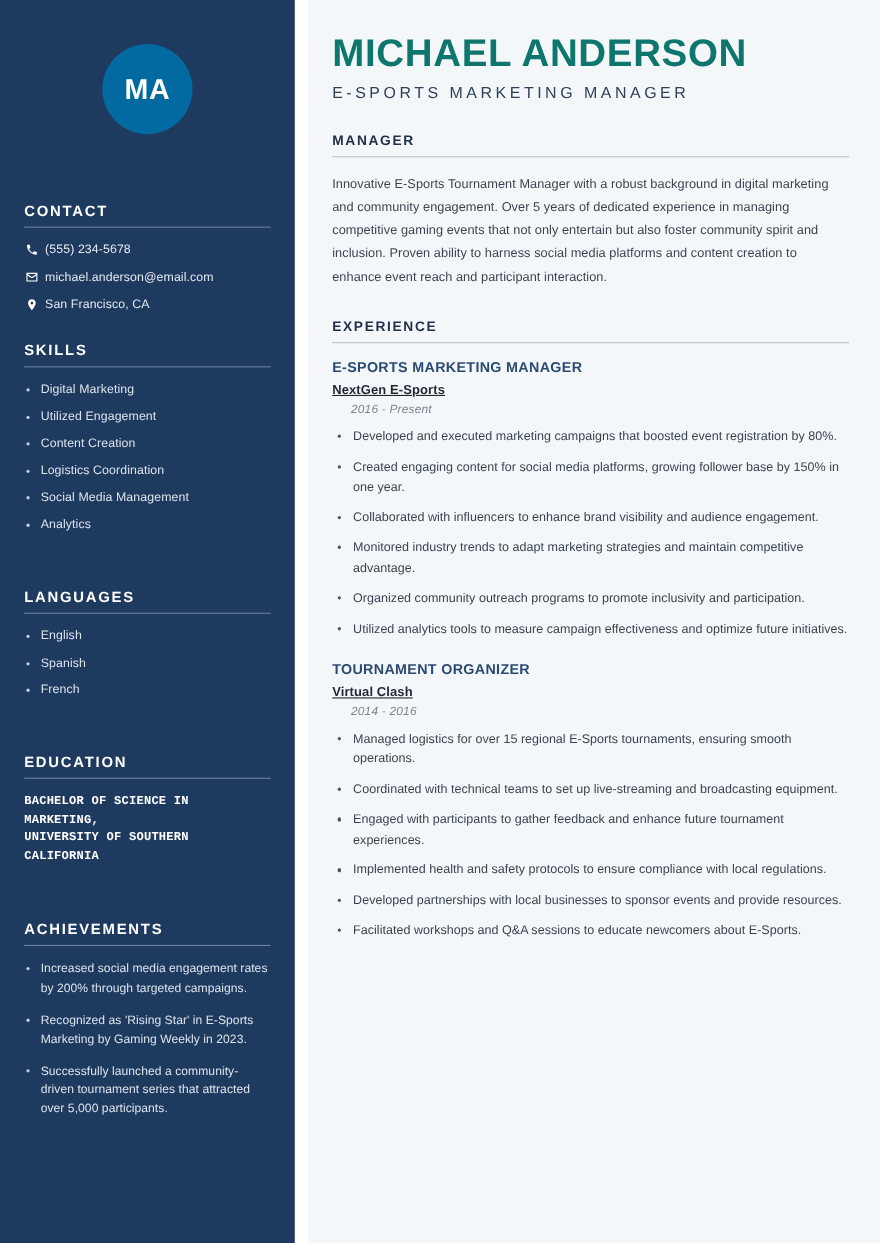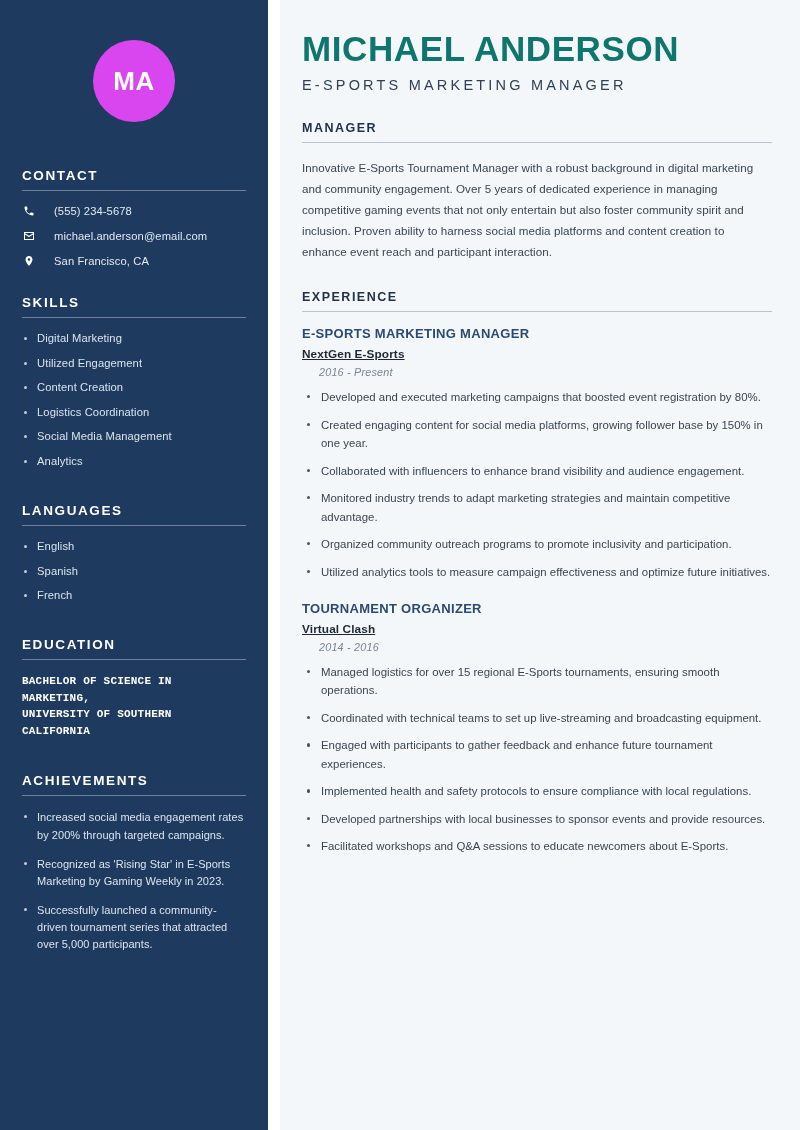--- a/index.html
+++ b/index.html
@@ -38,50 +38,50 @@
     display: flex;
     justify-content: center;
     padding-top: 40px;
     padding-bottom: 46px;
   }
 
   .avatar {
     width: 82px;
     height: 82px;
     border-radius: 50%;
-    background: #d946ef;
+    background: #0369a1;
     display: flex;
     align-items: center;
     justify-content: center;
     color: #ffffff;
     font-size: 26px;
     font-weight: bold;
     letter-spacing: 0.5px;
   }
 
-  .side-section { margin-bottom: 28px; }
+  .side-section { margin-bottom: 28px; margin-top: 16px; }
 
   .side-heading {
     font-size: 13.5px;
     font-weight: bold;
     letter-spacing: 1.6px;
     color: #ffffff;
     padding-bottom: 7px;
   }
 
   .side-rule {
     height: 1px;
     background: #6C8099;
     margin-bottom: 13px;
   }
 
   .contact-row {
     display: flex;
     align-items: center;
-    gap: 19px;
+    gap: 6px;
     margin-bottom: 12px;
     font-size: 11.2px;
     color: #E3E9F0;
     letter-spacing: 0.1px;
   }
 
   .contact-icon {
     width: 13px;
     min-width: 13px;
     height: 13px;

